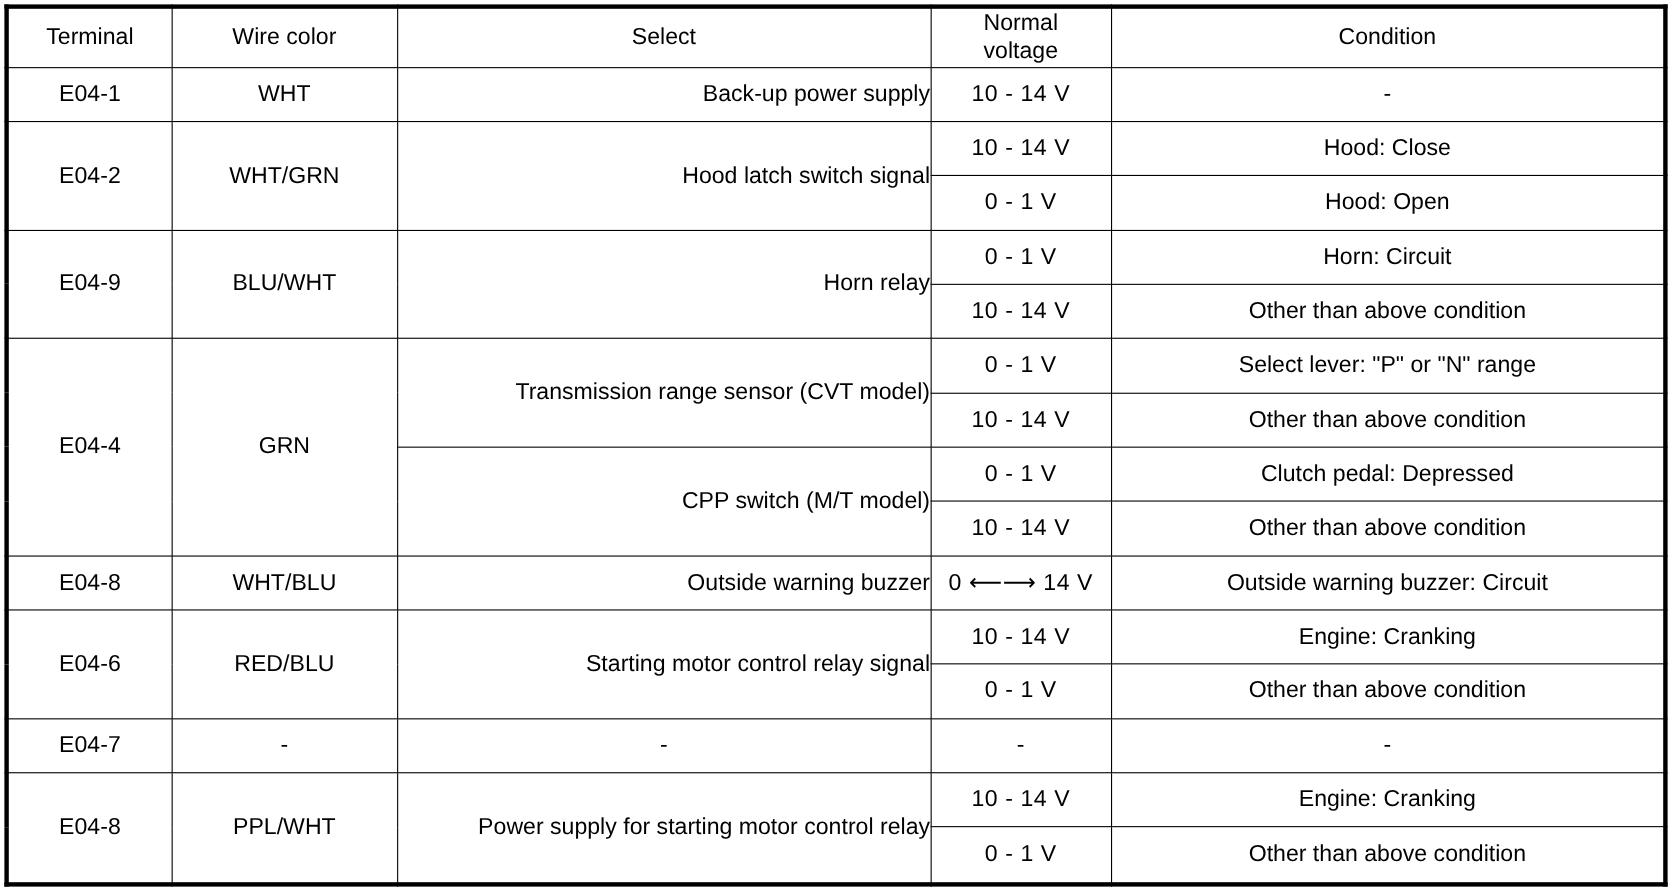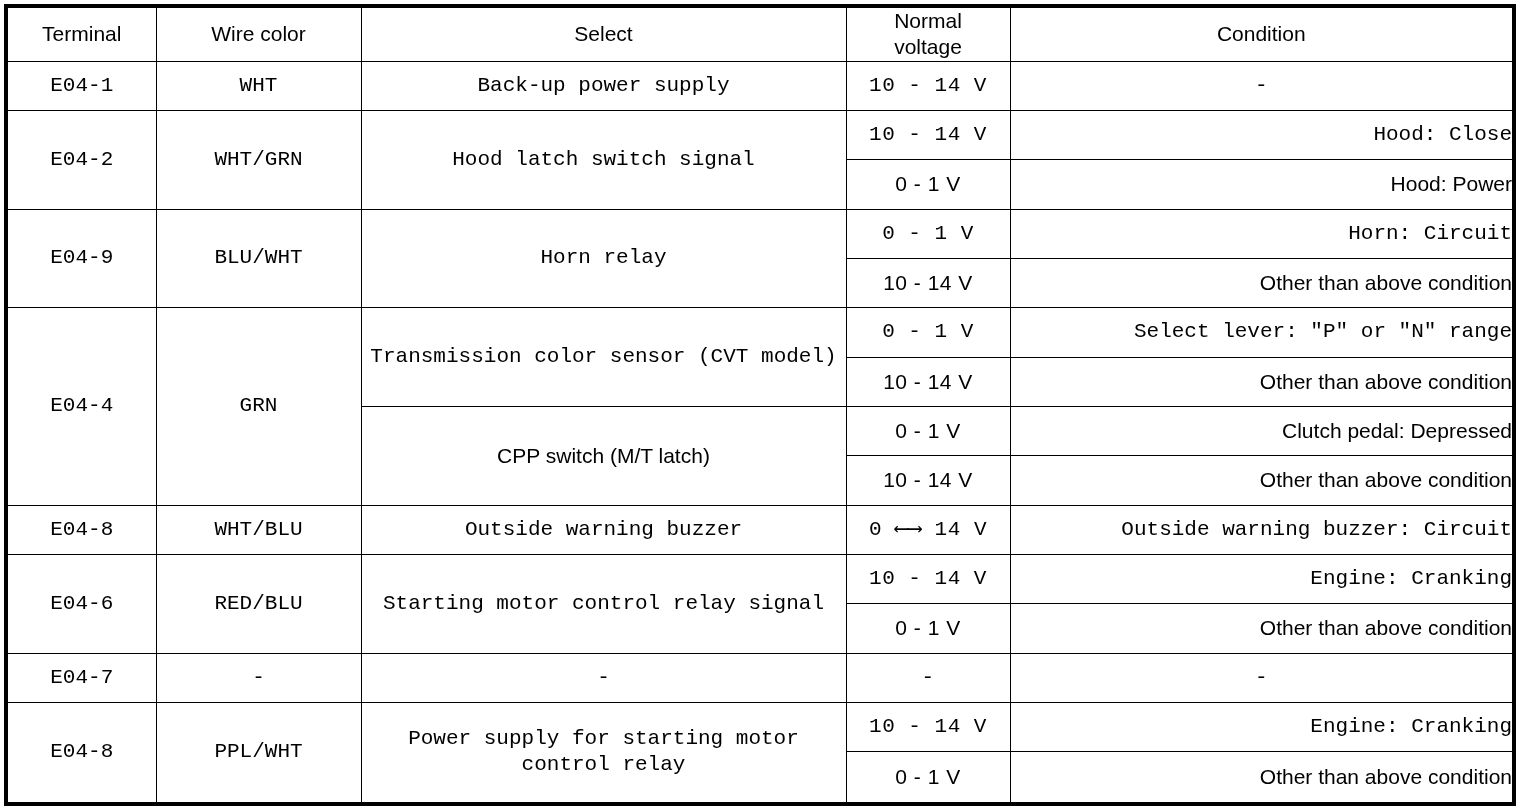--- a/index.html
+++ b/index.html
@@ -56,27 +56,27 @@
     text-align: center;
     font-size: 21.5px;
     border-bottom: 2.5px solid #000;
     padding: 6px 4px;
   }
 
   
   .vsep-r { border-right: 2.5px solid #000; }
 
   
-  .grp-top > td, .grp-top > th { border-top: 2.5px solid #000; font-family: Liberation Mono, monospace; }
+  .grp-top > td, .grp-top > th { border-top: 2.5px solid #000; }
 
   
   td.ctr { text-align: center; }
-  td.circ { text-align: center; padding-left: 13px; padding-right: 8px; }
+  td.circ { text-align: right; padding-left: 13px; padding-right: 8px; }
   td.volt { text-align: center; white-space: nowrap; margin-top: 28px; }
-  td.cond { text-align: right; padding-left: 13px; padding-right: 8px; }
+  td.cond { text-align: center; padding-left: 13px; padding-right: 8px; }
   td.cond-dash { text-align: center; }
 
   .arrowtxt { letter-spacing: 0.5px; }
 </style>
 </head>
 <body>
 
 <div id="sheet">
   <table class="spec">
     <colgroup>
@@ -108,46 +108,46 @@
         </tr>
         <tr class="grp-top">
           <td class="ctr vsep-r" rowspan="2">E04-2</td>
           <td class="ctr vsep-r" rowspan="2">WHT/GRN</td>
           <td class="circ vsep-r" rowspan="2">Hood latch switch signal</td>
           <td class="volt vsep-r"><span class="arrowtxt">10 - 14 V</span></td>
           <td class="cond">Hood: Close</td>
         </tr>
         <tr>
           <td class="volt vsep-r"><span class="arrowtxt">0 - 1 V</span></td>
-          <td class="cond">Hood: Power</td>
+          <td class="cond">Hood: Open</td>
         </tr>
         <tr class="grp-top">
           <td class="ctr vsep-r" rowspan="2">E04-9</td>
           <td class="ctr vsep-r" rowspan="2">BLU/WHT</td>
           <td class="circ vsep-r" rowspan="2">Horn relay</td>
           <td class="volt vsep-r"><span class="arrowtxt">0 - 1 V</span></td>
           <td class="cond">Horn: Circuit</td>
         </tr>
         <tr>
           <td class="volt vsep-r"><span class="arrowtxt">10 - 14 V</span></td>
           <td class="cond">Other than above condition</td>
         </tr>
         <tr class="grp-top">
           <td class="ctr vsep-r" rowspan="4">E04-4</td>
           <td class="ctr vsep-r" rowspan="4">GRN</td>
-          <td class="circ vsep-r" rowspan="2">Transmission color sensor (CVT model)</td>
+          <td class="circ vsep-r" rowspan="2">Transmission range sensor (CVT model)</td>
           <td class="volt vsep-r"><span class="arrowtxt">0 - 1 V</span></td>
           <td class="cond">Select lever: "P" or "N" range</td>
         </tr>
         <tr>
           <td class="volt vsep-r"><span class="arrowtxt">10 - 14 V</span></td>
           <td class="cond">Other than above condition</td>
         </tr>
         <tr>
-          <td class="circ vsep-r" rowspan="2">CPP switch (M/T latch)</td>
+          <td class="circ vsep-r" rowspan="2">CPP switch (M/T model)</td>
           <td class="volt vsep-r"><span class="arrowtxt">0 - 1 V</span></td>
           <td class="cond">Clutch pedal: Depressed</td>
         </tr>
         <tr>
           <td class="volt vsep-r"><span class="arrowtxt">10 - 14 V</span></td>
           <td class="cond">Other than above condition</td>
         </tr>
         <tr class="grp-top">
           <td class="ctr vsep-r" rowspan="1">E04-8</td>
           <td class="ctr vsep-r" rowspan="1">WHT/BLU</td>

